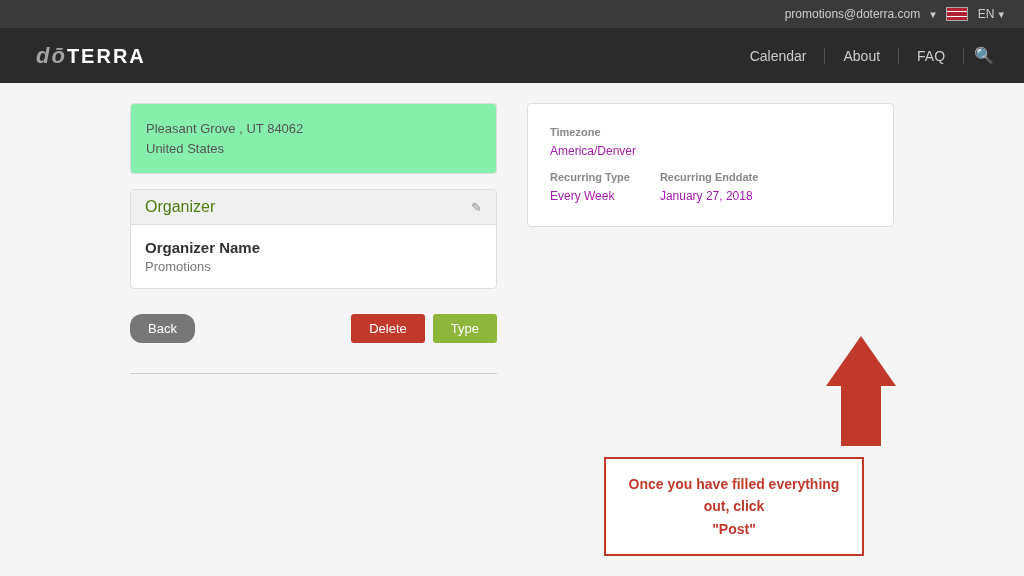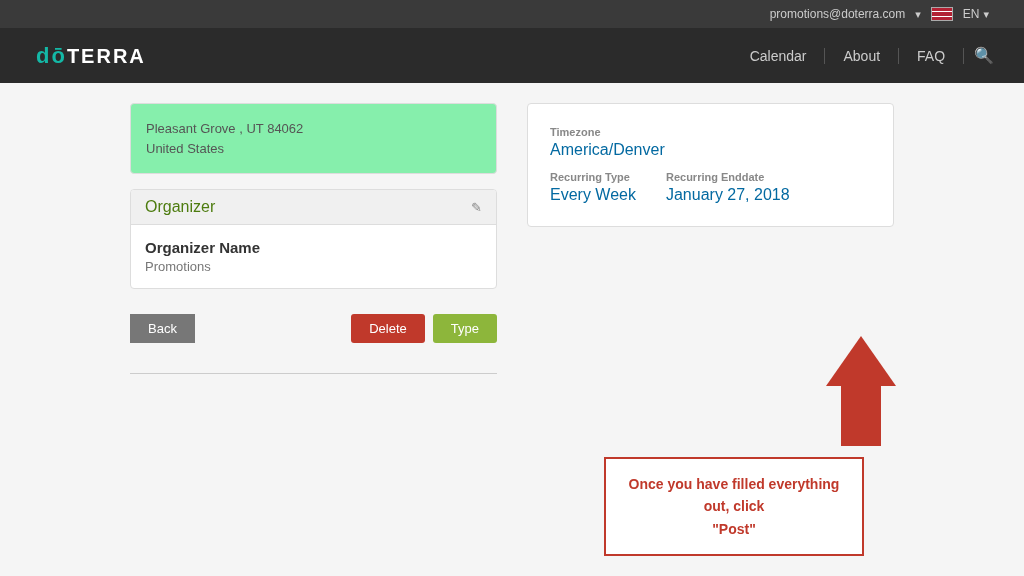--- a/index.html
+++ b/index.html
@@ -12,21 +12,21 @@
       position: relative;
     }
 
     
     .top-bar {
       background: #3a3a3a;
       height: 28px;
       display: flex;
       align-items: center;
       justify-content: flex-end;
-      padding-right: 35px;
+      padding-right: 20px;
       gap: 10px;
     }
     .top-bar-email {
       color: #ccc;
       font-size: 12px;
     }
     .top-bar-flag {
       display: inline-flex;
       align-items: center;
       gap: 4px;
@@ -47,21 +47,22 @@
       padding: 8px 16px;
       margin-right: auto;
     }
     .logo-text {
       color: white;
       font-size: 22px;
       font-weight: bold;
       letter-spacing: 2px;
     }
     .logo-text span.dot {
-      color: #14b8a6;
+      color: #a3a3a3;
+      font-style: italic;
     }
     .logo-text span.terra {
       color: white;
       font-size: 20px;
     }
     .nav-links {
       display: flex;
       align-items: center;
       gap: 0;
     }
@@ -171,38 +172,38 @@
       margin-bottom: 0;
     }
     .info-item label {
       font-size: 11px;
       color: #888;
       display: block;
       margin-bottom: 3px;
       font-weight: 600;
     }
     .info-item span {
-      font-size: 16px;
-      color: #0369a1;
+      font-size: 12px;
+      color: #a21caf;
     }
 
     
     .action-buttons {
       display: flex;
       justify-content: space-between;
       align-items: center;
       margin-top: 10px;
     }
     .btn-back {
       background: #777;
       color: white;
       border: none;
       padding: 7px 18px;
       font-size: 13px;
-      border-radius: 0;
+      border-radius: 12px;
       cursor: pointer;
     }
     .btn-group {
       display: flex;
       gap: 8px;
     }
     .btn-delete {
       background: #c0392b;
       color: white;
       border: none;

